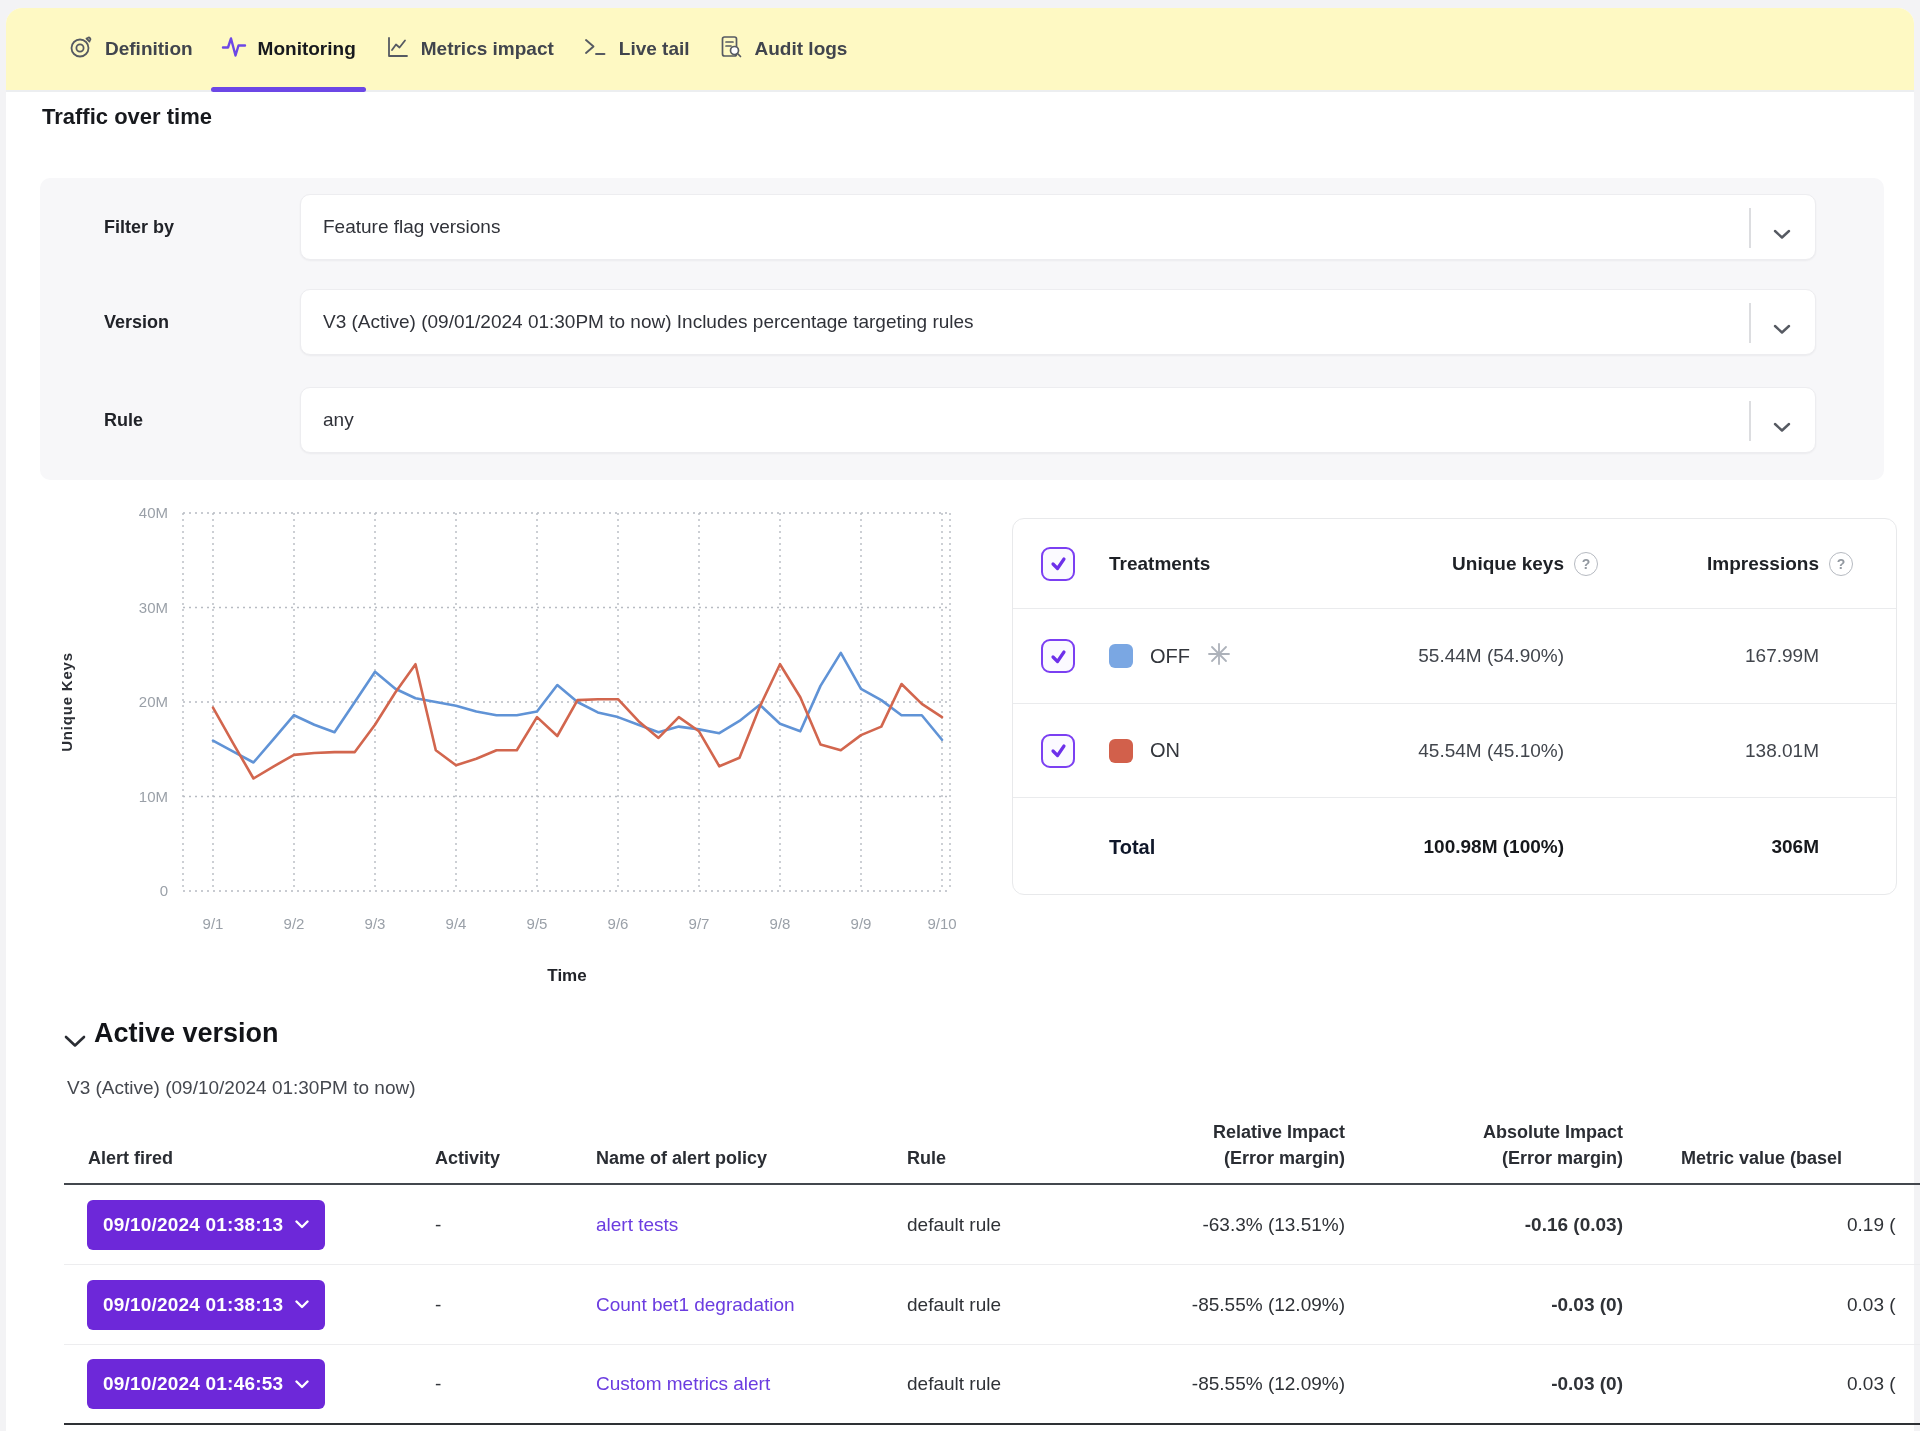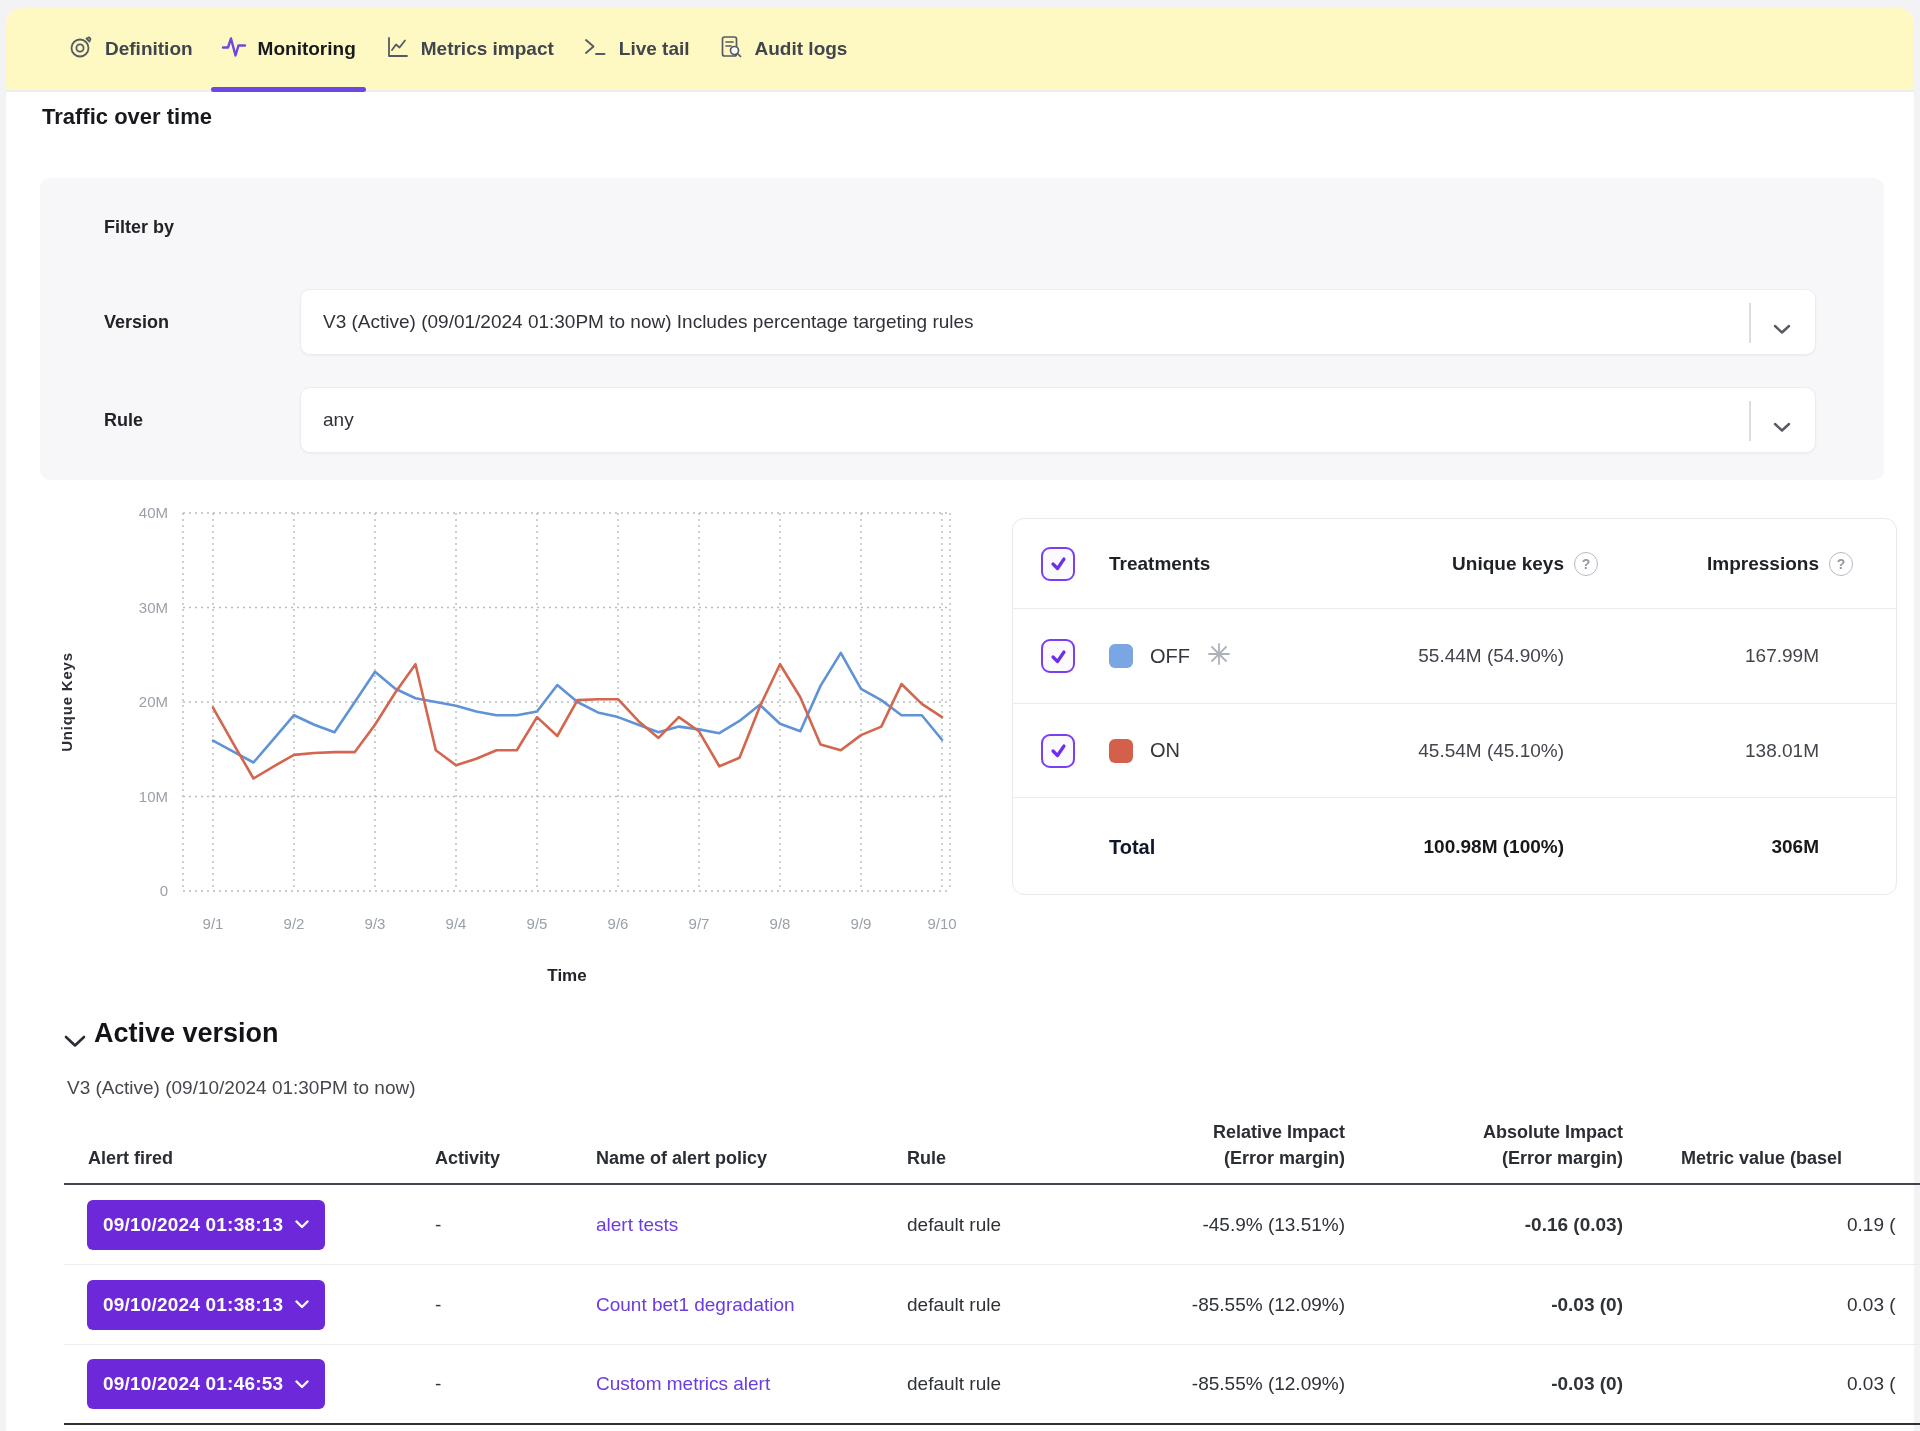--- a/index.html
+++ b/index.html
@@ -158,20 +158,29 @@
       </span>
       <span>Audit logs</span>
     </div>
   </div>
 
   <div class="page-title">Traffic over time</div>
 
   <div class="fpanel">
     <div class="frow r0">
       <div class="flabel">Filter by</div>
+      <div class="ffield">
+        <span>Feature flag versions</span>
+        <span class="fdivider"></span>
+        <span class="fchevron">
+          <svg width="18" height="11" viewBox="0 0 18 11" fill="none" stroke="#565a62" stroke-width="2.4" stroke-linecap="round" stroke-linejoin="round">
+              <polyline points="2 2 9 8.5 16 2"></polyline>
+            </svg>
+        </span>
+      </div>
     </div>
     <div class="frow r1">
       <div class="flabel">Version</div>
       <div class="ffield">
         <span>V3 (Active) (09/01/2024 01:30PM to now) Includes percentage targeting rules</span>
         <span class="fdivider"></span>
         <span class="fchevron">
           <svg width="18" height="11" viewBox="0 0 18 11" fill="none" stroke="#565a62" stroke-width="2.4" stroke-linecap="round" stroke-linejoin="round">
               <polyline points="2 2 9 8.5 16 2"></polyline>
             </svg>
@@ -317,21 +326,21 @@
     <div class="arow">
       <span class="badge">
         <span>09/10/2024 01:38:13</span>
         <svg width="14" height="9" viewBox="0 0 14 9" fill="none" stroke="#fff" stroke-width="2.4" stroke-linecap="round" stroke-linejoin="round">
             <polyline points="1.5 1.5 7 7 12.5 1.5"></polyline>
           </svg>
       </span>
       <span class="a-dash">-</span>
       <span class="a-policy">alert tests</span>
       <span class="a-rule">default rule</span>
-      <span class="a-rel">-45.9% (13.51%)</span>
+      <span class="a-rel">-63.3% (13.51%)</span>
       <span class="a-abs">-0.16 (0.03)</span>
       <span class="a-metric">0.19 (</span>
     </div>
 
     <div class="arow">
       <span class="badge">
         <span>09/10/2024 01:38:13</span>
         <svg width="14" height="9" viewBox="0 0 14 9" fill="none" stroke="#fff" stroke-width="2.4" stroke-linecap="round" stroke-linejoin="round">
             <polyline points="1.5 1.5 7 7 12.5 1.5"></polyline>
           </svg>

